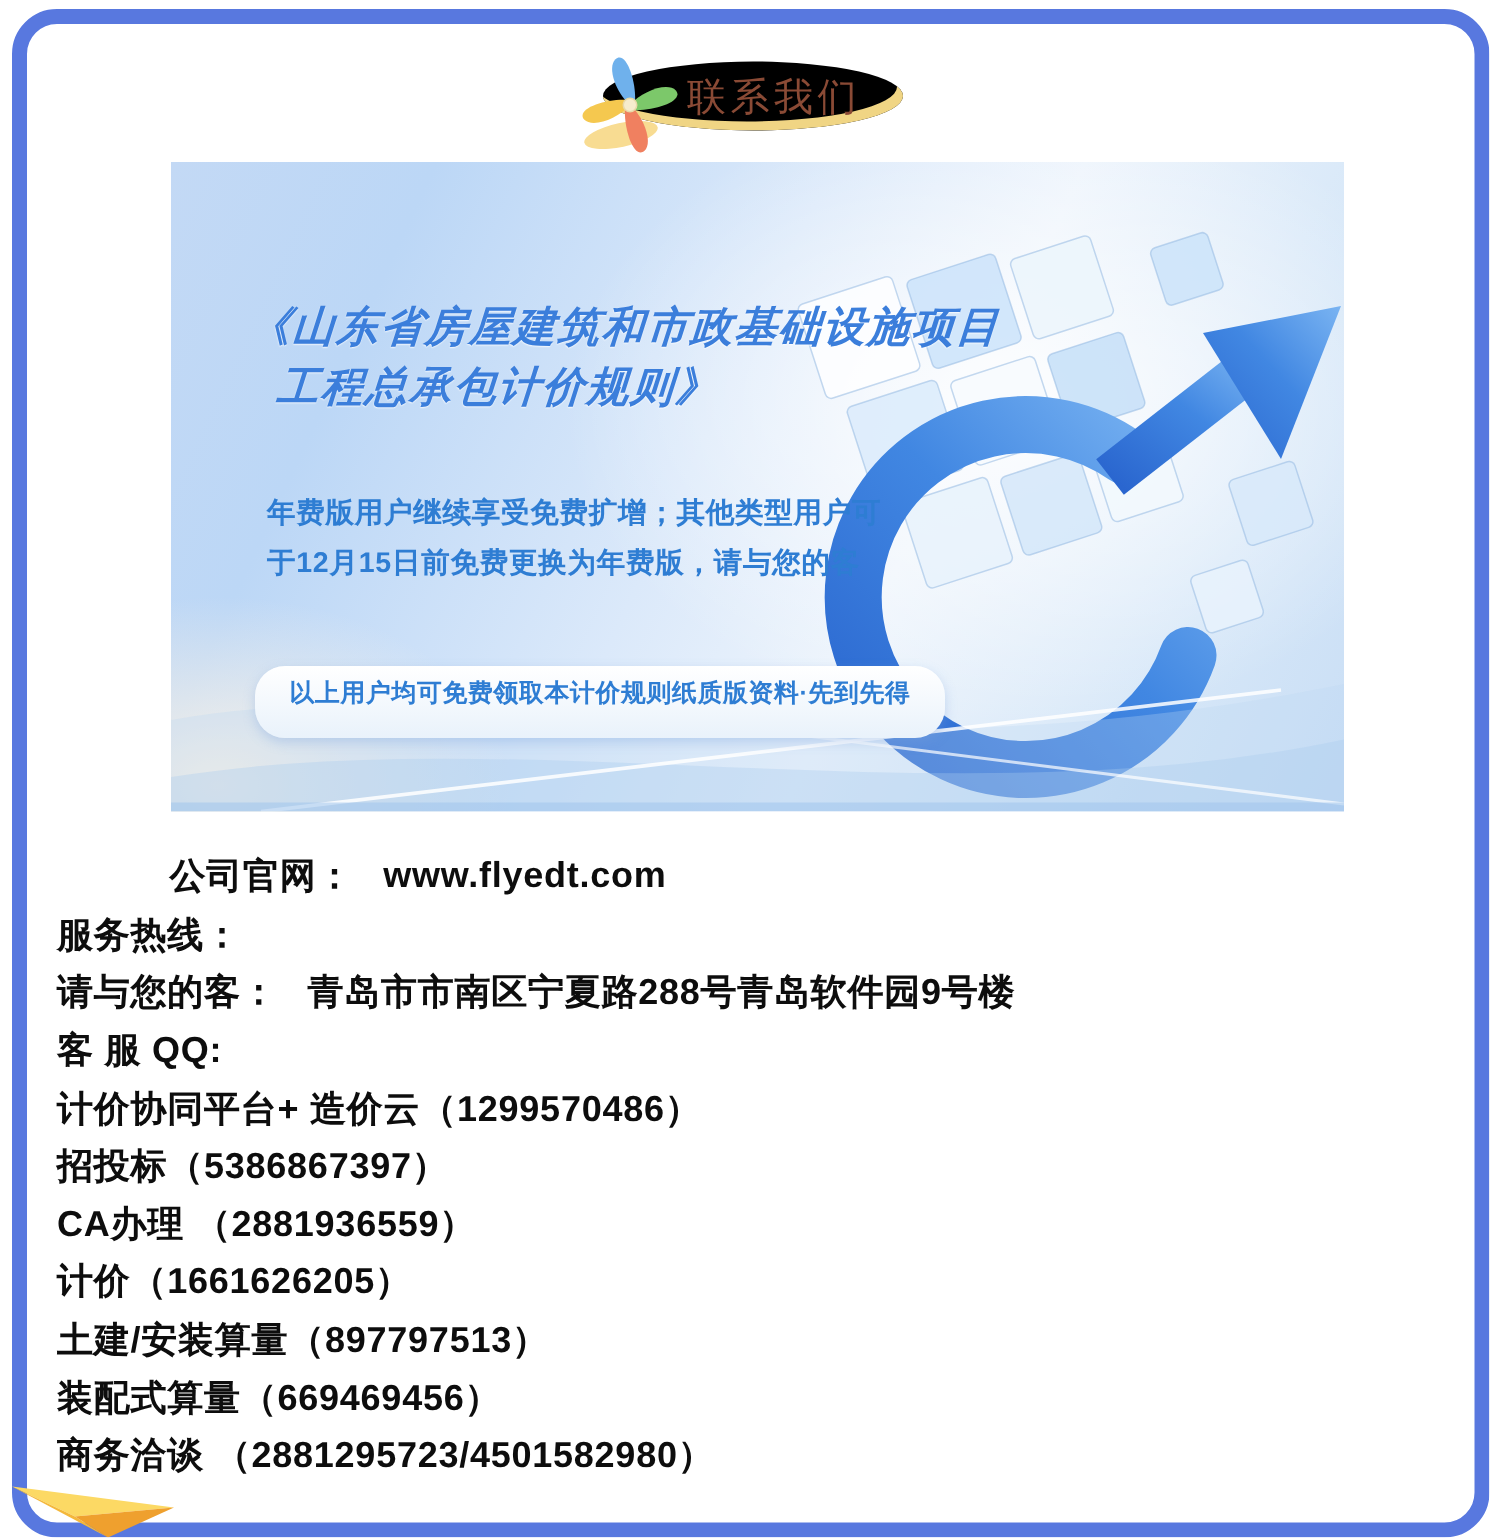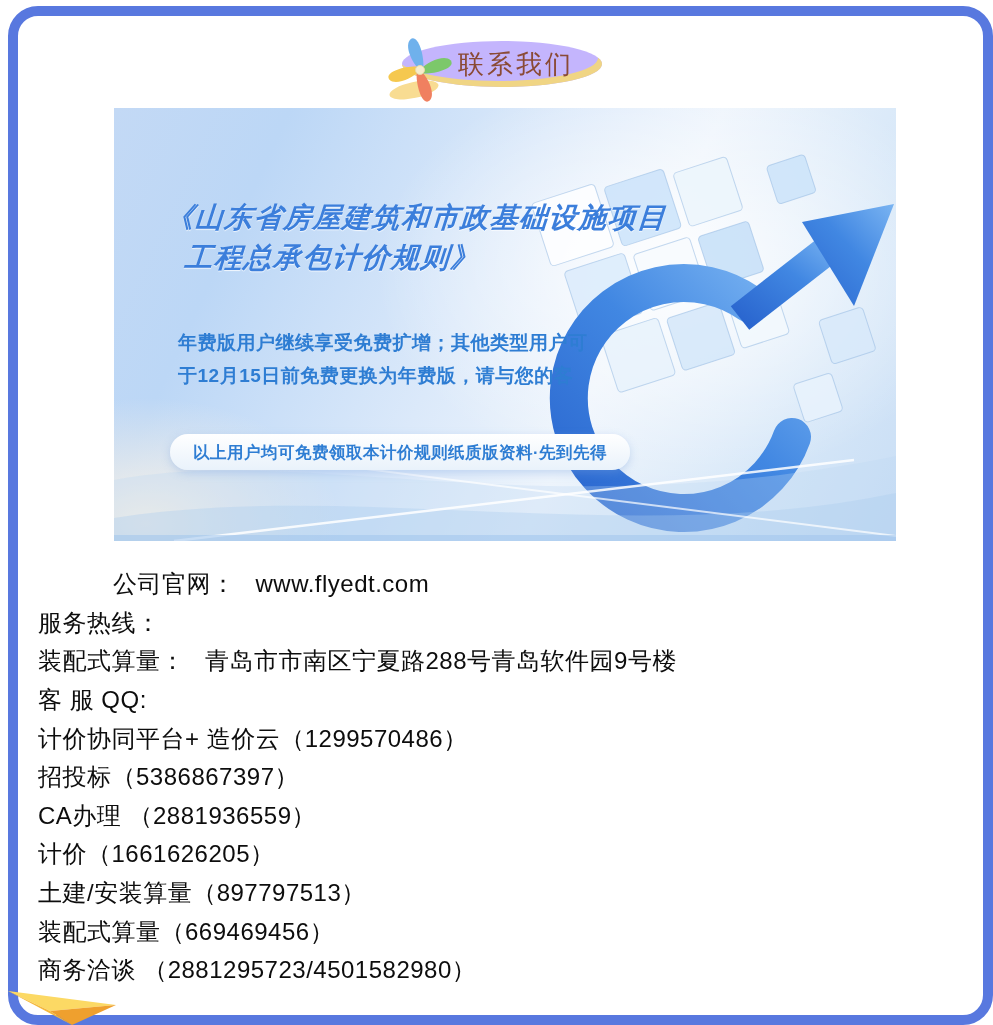--- a/index.html
+++ b/index.html
@@ -11,21 +11,21 @@
   }
   .frame {
     position:absolute; left:8px; top:6px; right:0; bottom:0;
     border:10px solid #5878df; border-radius:30px;
     pointer-events:none;
   }
   
   .hero-badge { position:absolute; left:388px; top:28px; width:230px; height:76px; }
   .hero-oval {
     position:absolute; left:14px; top:13px; width:200px; height:46px;
-    background:#c4b5fd; border-radius:50%;
+    background:#000000; border-radius:50%;
     box-shadow: inset -4px -6px 0 #f0d584;
     display:flex; align-items:center; justify-content:center;
   }
   .hero-oval span {
     font-size:26px; letter-spacing:3px; color:#8a4a35; padding-left:28px;
   }
   .pinwheel { position:absolute; left:0; top:0; width:64px; height:76px; }
   
   .banner {
     position:absolute; left:114px; top:108px; width:782px; height:433px;
@@ -43,33 +43,33 @@
     transform:skewX(-4deg);
     text-shadow:0 1px 1px rgba(255,255,255,0.8);
   }
   .banner-title .line2 { padding-left:22px; }
   .banner-body {
     position:absolute; left:64px; top:204px; z-index:2;
     font-size:19px; font-weight:700; color:#2e7dd3;
     line-height:33px; letter-spacing:0.5px;margin-top:14px;
   }
   .banner-pill {
-    position:absolute; left:56px; top:326px; z-index:2;
-    height:36px; line-height:36px; padding:0 23px;
+    position:absolute; left:56px; top:336px; z-index:2;
+    height:48px; line-height:36px; padding:0 23px;
     border-radius:20px;
     background:linear-gradient(180deg,#ffffff,#e9f2fb);
     box-shadow:0 3px 8px rgba(120,160,220,0.35);
     color:#2e7dd3; font-weight:700; font-size:16.5px; letter-spacing:0.5px;
     white-space:nowrap;
   }
   
   .contacts { position:absolute; left:38px; top:565px; width:900px; color:#0d0d0d; }
   .contact-line {
     height:38.6px; display:flex; align-items:center;
-    font-size:24px; letter-spacing:0.5px; white-space:nowrap;
+    font-size:24px; letter-spacing:0.5px; white-space:nowrap;font-weight:bold;
   }
   .contact-line .label { margin-right:20px; }
   .contact-line.indent { padding-left:75px; }
   
   .plane { position:absolute; left:4px; bottom:0; width:120px; height:38px; z-index:5; }
 </style>
 </head>
 <body>
 
 <div class="page">
@@ -143,21 +143,21 @@
 
   <div class="contacts">
     <div class="contact-line indent">
       <span class="label">公司官网：</span>
       <span class="value">www.flyedt.com</span>
     </div>
     <div class="contact-line">
       <span class="label">服务热线：</span>
     </div>
     <div class="contact-line">
-      <span class="label">装配式算量：</span>
+      <span class="label">请与您的客：</span>
       <span class="value">青岛市市南区宁夏路288号青岛软件园9号楼</span>
     </div>
     <div class="contact-line">
       <span class="label">客 服 QQ:</span>
     </div>
     <div class="contact-line">
       <span>计价协同平台+ 造价云（1299570486）</span>
     </div>
     <div class="contact-line">
       <span>招投标（5386867397）</span>

